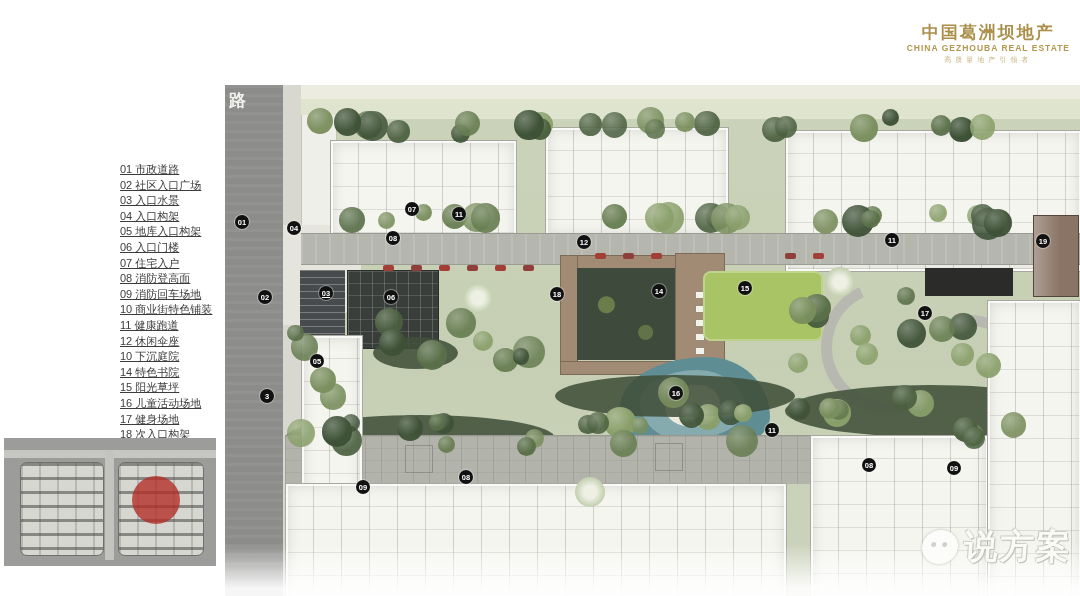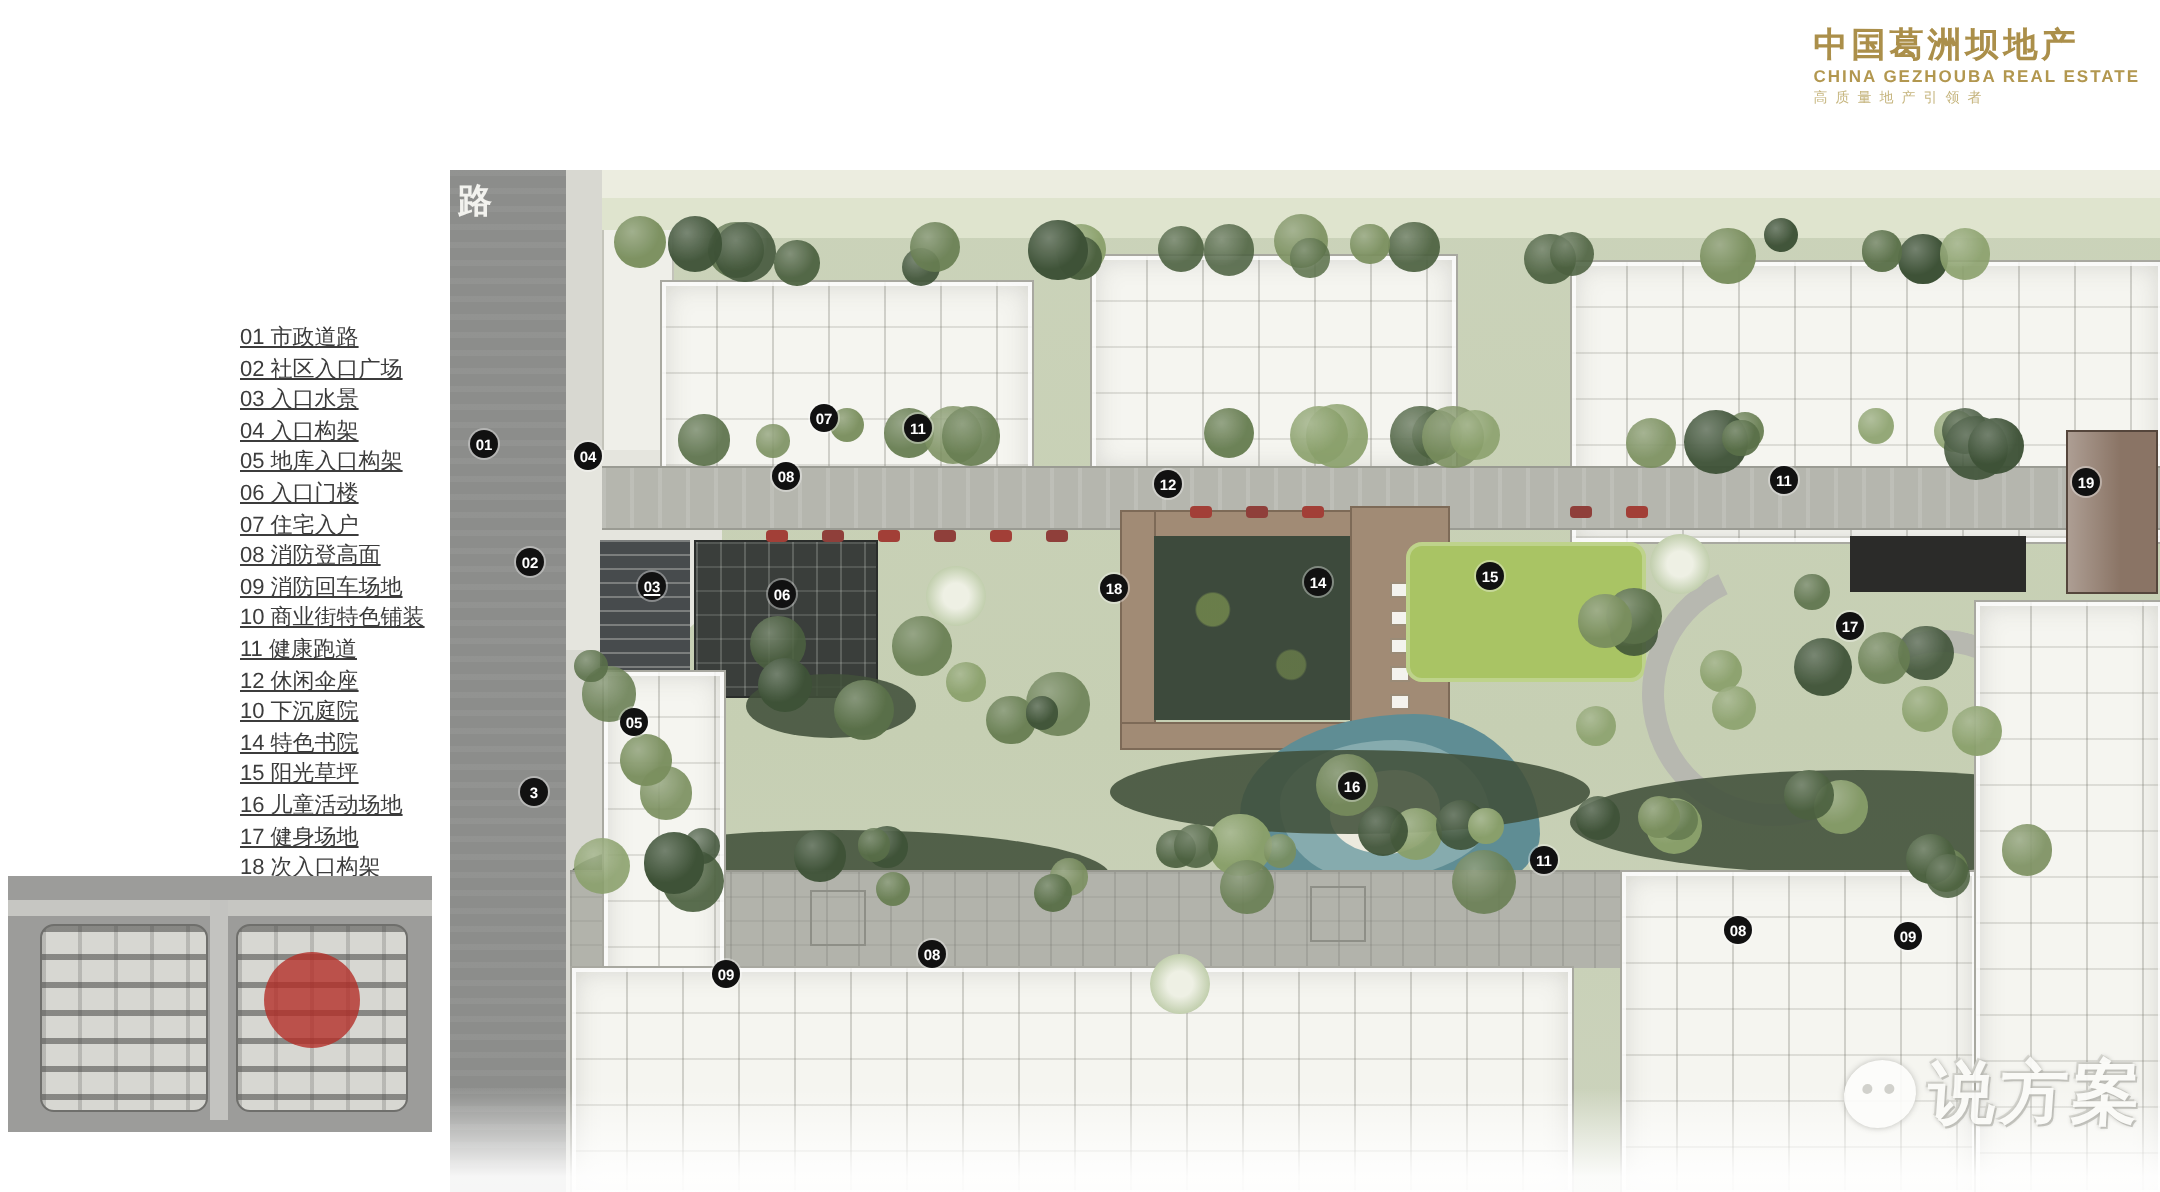--- a/index.html
+++ b/index.html
@@ -4,21 +4,21 @@
 <style>
   html,body{margin:0;padding:0;background:#fff;}
   .page{position:relative;width:1080px;height:596px;background:#fff;overflow:hidden;
         font-family:"Liberation Sans",sans-serif;}
 
   
   .title-wrap{position:absolute;left:58px;top:28px;white-space:nowrap;}
   .title-zh{font-family:"Liberation Serif",serif;font-size:24px;font-weight:bold;color:#2e2e2e;letter-spacing:1px;}
   .title-en{font-size:11px;color:#5a5a5a;letter-spacing:2px;margin-left:6px;}
 
-  .logo{position:absolute;right:10px;top:12px;text-align:left;line-height:1.25;}
+  .logo{position:absolute;right:10px;top:22px;text-align:center;line-height:1.25;}
   .logo-zh{font-family:"Liberation Serif",serif;font-size:17px;font-weight:bold;color:#ab8f4a;letter-spacing:2px;}
   .logo-en{font-size:8.5px;font-weight:bold;color:#b2974f;letter-spacing:1px;}
   .logo-slogan{font-size:7px;color:#c6b57e;letter-spacing:4px;margin-top:2px;}
 
   
   .legend{position:absolute;left:120px;top:162px;font-size:11px;color:#3c3c3c;line-height:15.6px;white-space:nowrap;text-decoration:underline;}
 
   
   .minimap{position:absolute;left:4px;top:438px;width:212px;height:128px;background:#9c9c9a;overflow:hidden;}
   .mm-road-h{position:absolute;left:0;top:12px;width:212px;height:8px;background:#c6c6c2;}
@@ -303,21 +303,21 @@
         <div class="tree" style="height: 27.8048px; width: 27.8048px; left: 65.5106px; top: 248.151px; background: radial-gradient(circle at 35% 30%, rgba(255, 255, 255, 0.28), transparent 55%), rgb(104, 126, 82); opacity: 0.874794;"></div>
         <div class="tree" style="height: 26.0473px; width: 26.0473px; left: 95.2675px; top: 298.494px; background: radial-gradient(circle at 35% 30%, rgba(255, 255, 255, 0.28), transparent 55%), rgb(122, 143, 94); opacity: 0.905372;"></div>
         <div class="tree" style="height: 25.8536px; width: 25.8536px; left: 85.0891px; top: 281.691px; background: radial-gradient(circle at 35% 30%, rgba(255, 255, 255, 0.28), transparent 55%), rgb(122, 143, 94); opacity: 0.959003;"></div>
         <div class="tree" style="height: 16.4102px; width: 16.4102px; left: 62.2207px; top: 240.07px; background: radial-gradient(circle at 35% 30%, rgba(255, 255, 255, 0.28), transparent 55%), rgb(90, 112, 73); opacity: 0.889065;"></div>
         <div class="tree" style="left: 238px; top: 198px; width: 30px; height: 30px; background: radial-gradient(circle, rgb(238, 240, 228) 30%, rgb(194, 207, 174) 70%, transparent 75%);"></div>
         <div class="tree" style="left: 350px; top: 392px; width: 30px; height: 30px; background: radial-gradient(circle, rgb(238, 240, 228) 30%, rgb(194, 207, 174) 70%, transparent 75%);"></div>
         <div class="tree" style="left: 600px; top: 182px; width: 30px; height: 30px; background: radial-gradient(circle, rgb(238, 240, 228) 30%, rgb(194, 207, 174) 70%, transparent 75%);"></div>
       </div>
     <div id="markers">
         <div class="marker" style="left: 17px; top: 137px;">01</div>
-        <div class="marker" style="left: 40px; top: 196px;">02</div>
+        <div class="marker" style="left: 40px; top: 212px;">02</div>
         <div class="marker" style="left: 101px; top: 208px; text-decoration: underline;">03</div>
         <div class="marker" style="left: 69px; top: 143px;">04</div>
         <div class="marker" style="left: 92px; top: 276px;">05</div>
         <div class="marker" style="left: 166px; top: 212px;">06</div>
         <div class="marker" style="left: 187px; top: 124px;">07</div>
         <div class="marker" style="left: 168px; top: 153px;">08</div>
         <div class="marker" style="left: 241px; top: 392px;">08</div>
         <div class="marker" style="left: 644px; top: 380px;">08</div>
         <div class="marker" style="left: 138px; top: 402px;">09</div>
         <div class="marker" style="left: 729px; top: 383px;">09</div>

